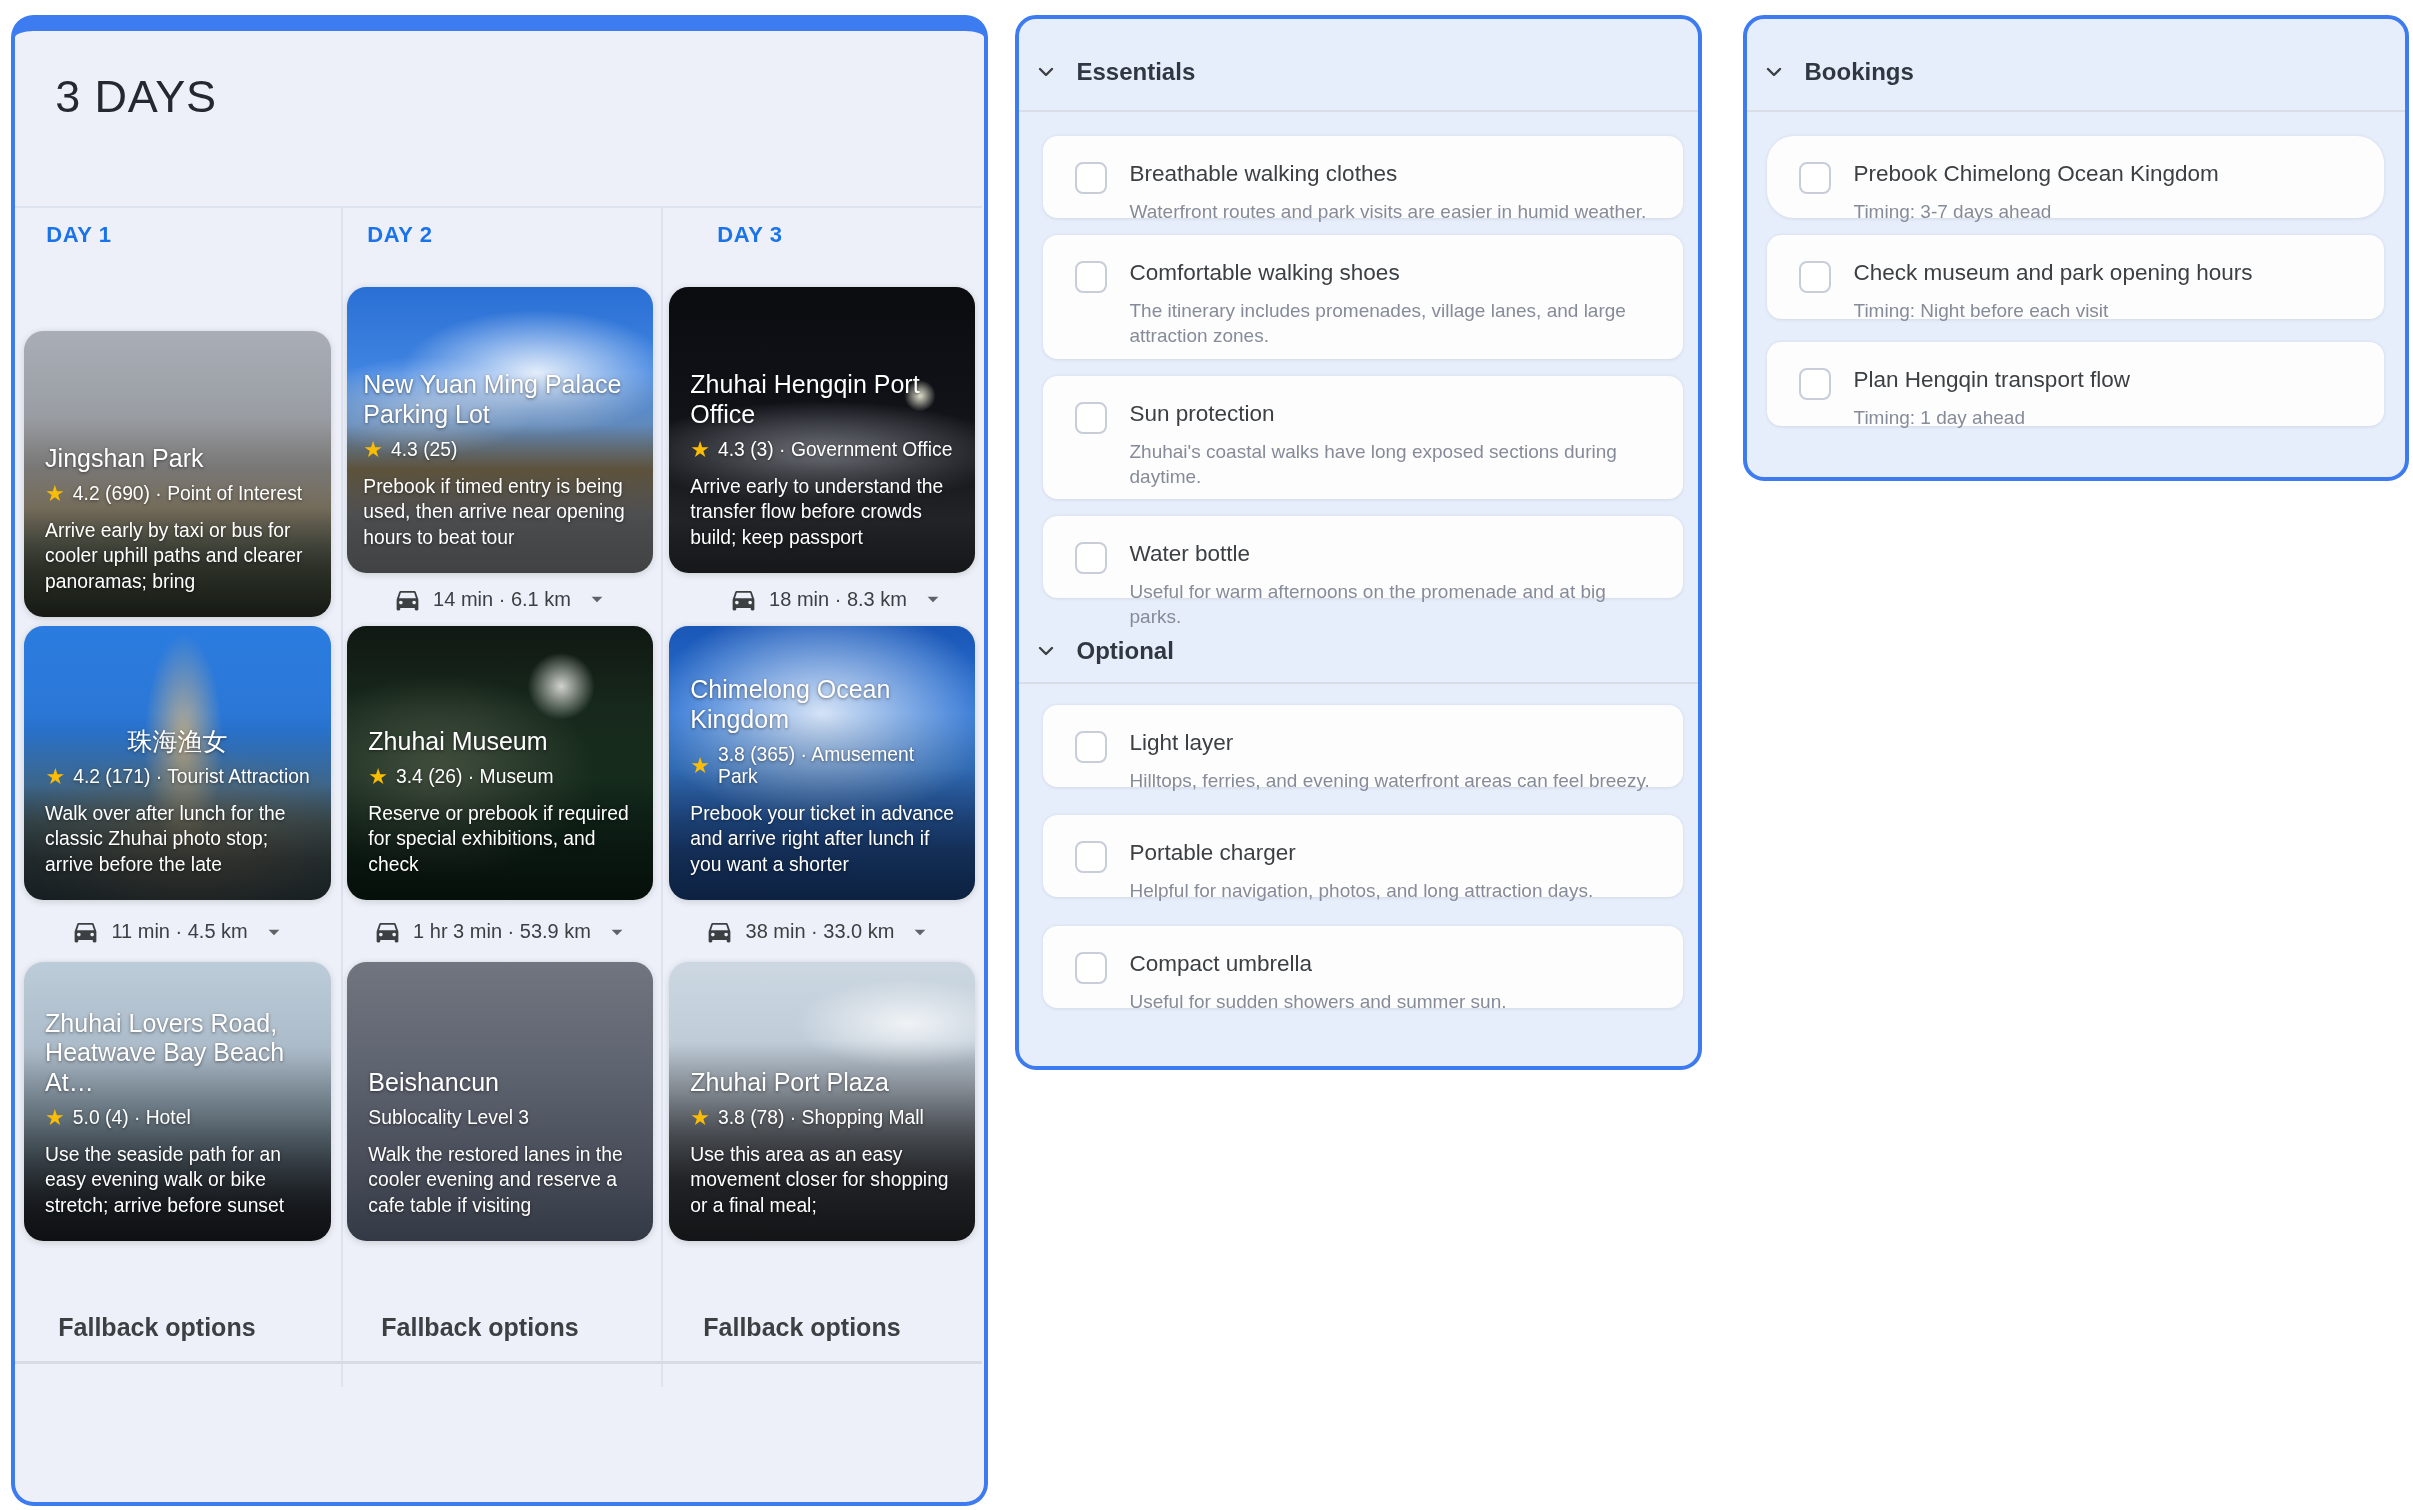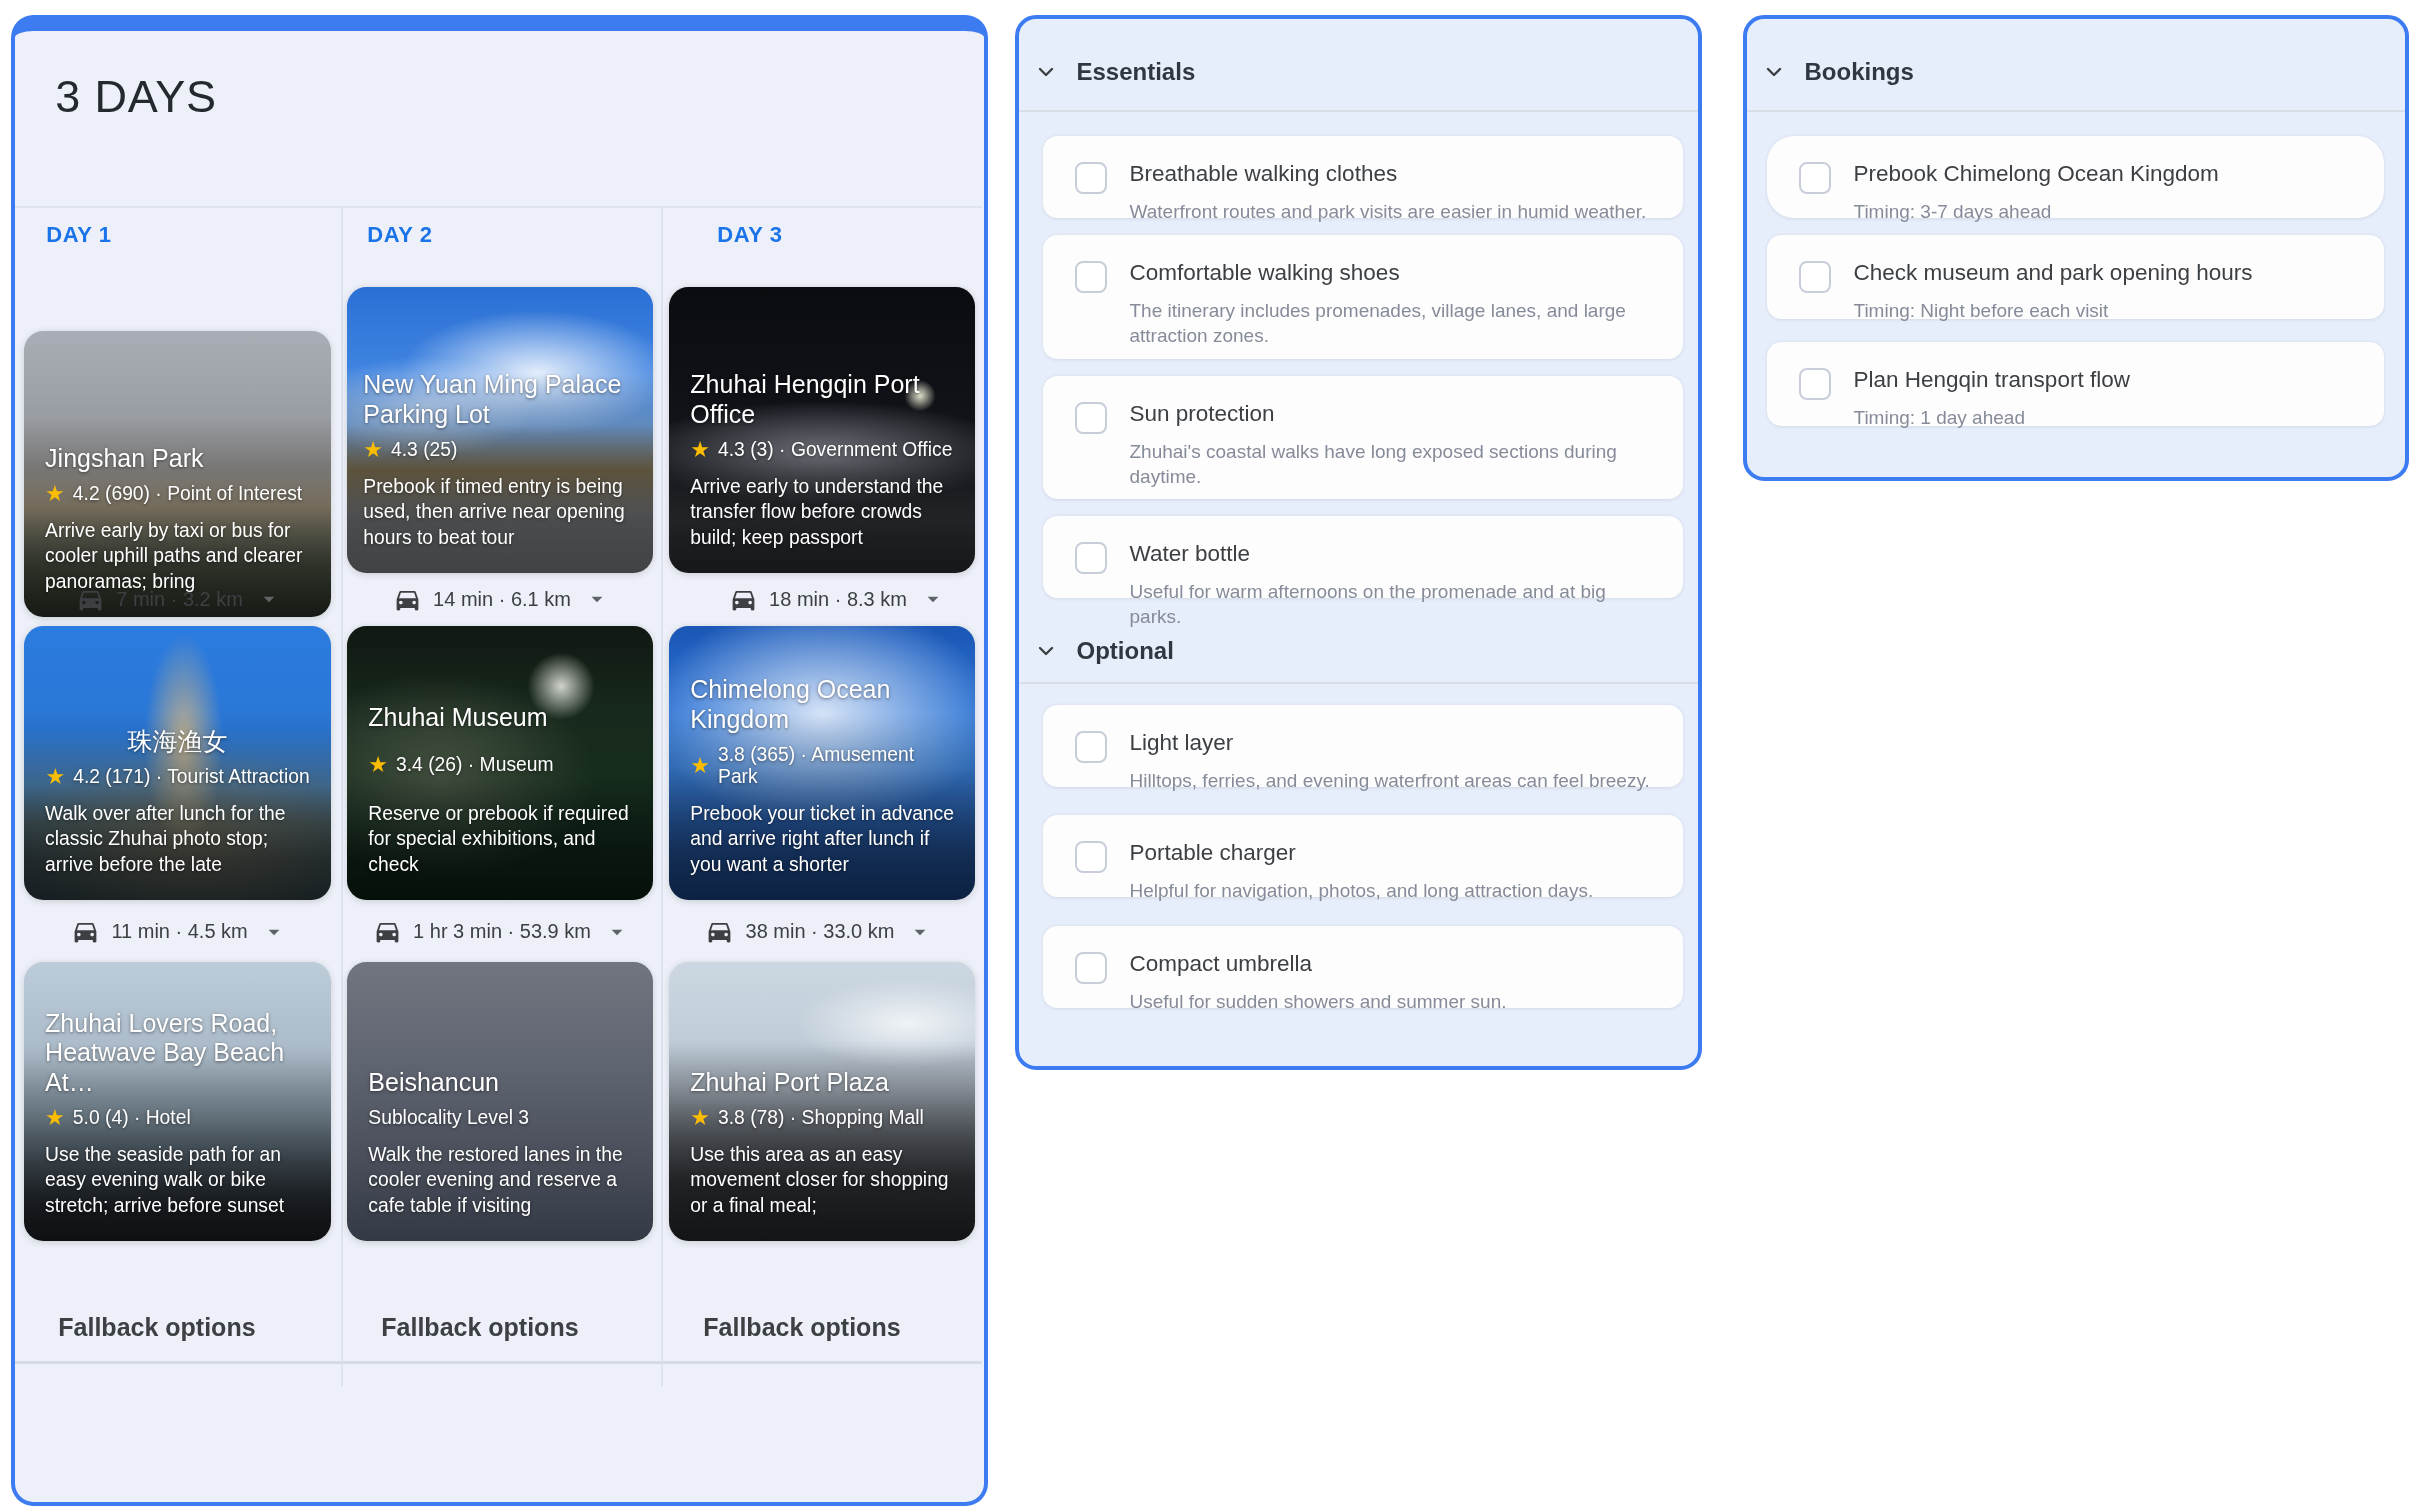--- a/index.html
+++ b/index.html
@@ -95,29 +95,20 @@
 
     <div class="abs place-card ph-jingshan" style="left:8.8px;top:256px;width:307px;height:286px;">
       <div class="pc-title">Jingshan Park</div>
       <div class="pc-meta">
         <span class="pc-star">★</span>
         <span>4.2 (690) · Point of Interest</span>
       </div>
       <div class="pc-note">Arrive early by taxi or bus for cooler uphill paths and clearer panoramas; bring</div>
     </div>
 
-    <div class="abs leg-row" style="left:1.6px;top:541px;width:324px;height:54px;">
-      <svg class="leg-car" viewBox="0 0 24 24">
-          <path fill="#3c4043" d="M18.92 6.01C18.72 5.42 18.16 5 17.5 5h-11c-.66 0-1.21.42-1.42 1.01L3 12v8c0 .55.45 1 1 1h1c.55 0 1-.45 1-1v-1h12v1c0 .55.45 1 1 1h1c.55 0 1-.45 1-1v-8l-2.08-5.99zM6.5 16c-.83 0-1.5-.67-1.5-1.5S5.67 13 6.5 13s1.5.67 1.5 1.5S7.33 16 6.5 16zm11 0c-.83 0-1.5-.67-1.5-1.5s.67-1.5 1.5-1.5 1.5.67 1.5 1.5-.67 1.5-1.5 1.5zM5 11l1.5-4.5h11L19 11H5z"></path>
-        </svg>
-      <span class="leg-text">7 min · 3.2 km</span>
-      <svg class="leg-caret" viewBox="0 0 24 24">
-          <path fill="#5f6368" d="M7 10l5 5 5-5z"></path>
-        </svg>
-    </div>
 
     <div class="abs place-card ph-fishergirl" style="left:8.8px;top:595px;width:307px;height:274px;">
       <div class="pc-title">珠海渔女</div>
       <div class="pc-meta">
         <span class="pc-star">★</span>
         <span>4.2 (171) · Tourist Attraction</span>
       </div>
       <div class="pc-note">Walk over after lunch for the classic Zhuhai photo stop; arrive before the late</div>
     </div>
 
@@ -152,21 +143,21 @@
     <div class="abs leg-row" style="left:326px;top:541px;width:320px;height:54px;">
       <svg class="leg-car" viewBox="0 0 24 24">
           <path fill="#3c4043" d="M18.92 6.01C18.72 5.42 18.16 5 17.5 5h-11c-.66 0-1.21.42-1.42 1.01L3 12v8c0 .55.45 1 1 1h1c.55 0 1-.45 1-1v-1h12v1c0 .55.45 1 1 1h1c.55 0 1-.45 1-1v-8l-2.08-5.99zM6.5 16c-.83 0-1.5-.67-1.5-1.5S5.67 13 6.5 13s1.5.67 1.5 1.5S7.33 16 6.5 16zm11 0c-.83 0-1.5-.67-1.5-1.5s.67-1.5 1.5-1.5 1.5.67 1.5 1.5-.67 1.5-1.5 1.5zM5 11l1.5-4.5h11L19 11H5z"></path>
         </svg>
       <span class="leg-text">14 min · 6.1 km</span>
       <svg class="leg-caret" viewBox="0 0 24 24">
           <path fill="#5f6368" d="M7 10l5 5 5-5z"></path>
         </svg>
     </div>
 
-    <div class="abs place-card ph-museum" style="left:332px;top:595px;width:306px;height:274px;gap:12px;">
+    <div class="abs place-card ph-museum" style="left:332px;top:595px;width:306px;height:274px;">
       <div class="pc-title">Zhuhai Museum</div>
       <div class="pc-meta">
         <span class="pc-star">★</span>
         <span>3.4 (26) · Museum</span>
       </div>
       <div class="pc-note">Reserve or prebook if required for special exhibitions, and check</div>
     </div>
 
     <div class="abs leg-row" style="left:326px;top:870px;width:320px;height:61px;">
       <svg class="leg-car" viewBox="0 0 24 24">

